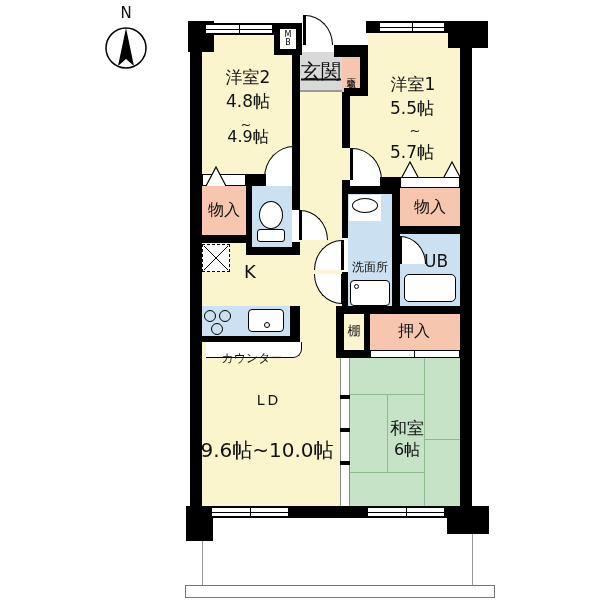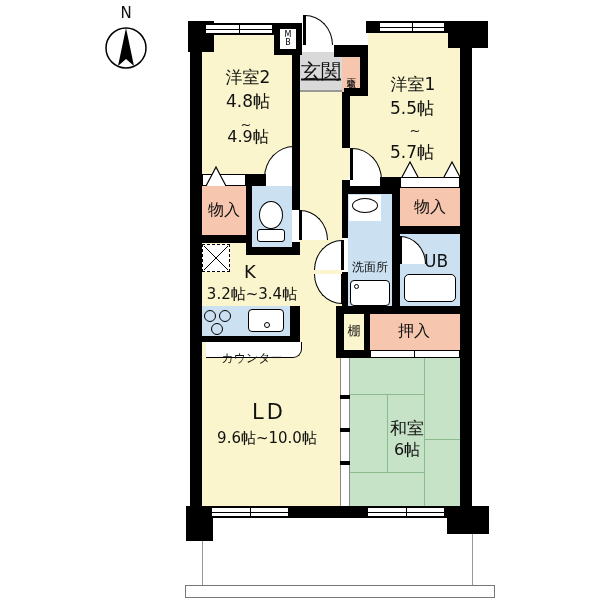--- a/index.html
+++ b/index.html
@@ -175,29 +175,28 @@
 
   <div class="lbl" style="left:413px;top:84px;font-size:17px;">洋室1</div>
   <div class="lbl" style="left:412px;top:108px;font-size:17px;">5.5帖</div>
   <div class="lbl" style="left:415px;top:130px;font-size:13px;">~</div>
   <div class="lbl" style="left:412px;top:152px;font-size:17px;">5.7帖</div>
 
   <div class="lbl" style="left:224px;top:210px;font-size:16px;">物入</div>
   <div class="lbl" style="left:430px;top:207px;font-size:16px;">物入</div>
 
   <div class="lbl" style="left:250px;top:271px;font-size:18px;">K</div>
-  <div class="lbl" style="left:252px;top:294px;font-size:15px;">3.2帖~3.4帖</div>
   <div class="lbl" style="left:252px;top:358px;font-size:12px;">カウンター</div>
 
   <div class="lbl" style="left:370px;top:259px;font-size:12px;margin-top:8px;">洗面所</div>
   <div class="lbl" style="left:436px;top:261px;font-size:17px;">UB</div>
 
   <div class="lbl" style="left:354px;top:331px;font-size:13px;">棚</div>
   <div class="lbl" style="left:414px;top:331px;font-size:16px;">押入</div>
 
-  <div class="lbl" style="left:269px;top:412px;font-size:21px;letter-spacing:3px;">LD</div>
-  <div class="lbl" style="left:267px;top:438px;font-size:15px;">9.6帖~10.0帖</div>
+  <div class="lbl" style="left:269px;top:400px;font-size:14px;letter-spacing:3px;">LD</div>
+  <div class="lbl" style="left:267px;top:450px;font-size:20px;">9.6帖~10.0帖</div>
 
   <div class="lbl" style="left:407px;top:428px;font-size:17px;">和室</div>
   <div class="lbl" style="left:407px;top:450px;font-size:16px;">6帖</div>
 
 
 </div>
 
 </body></html>

